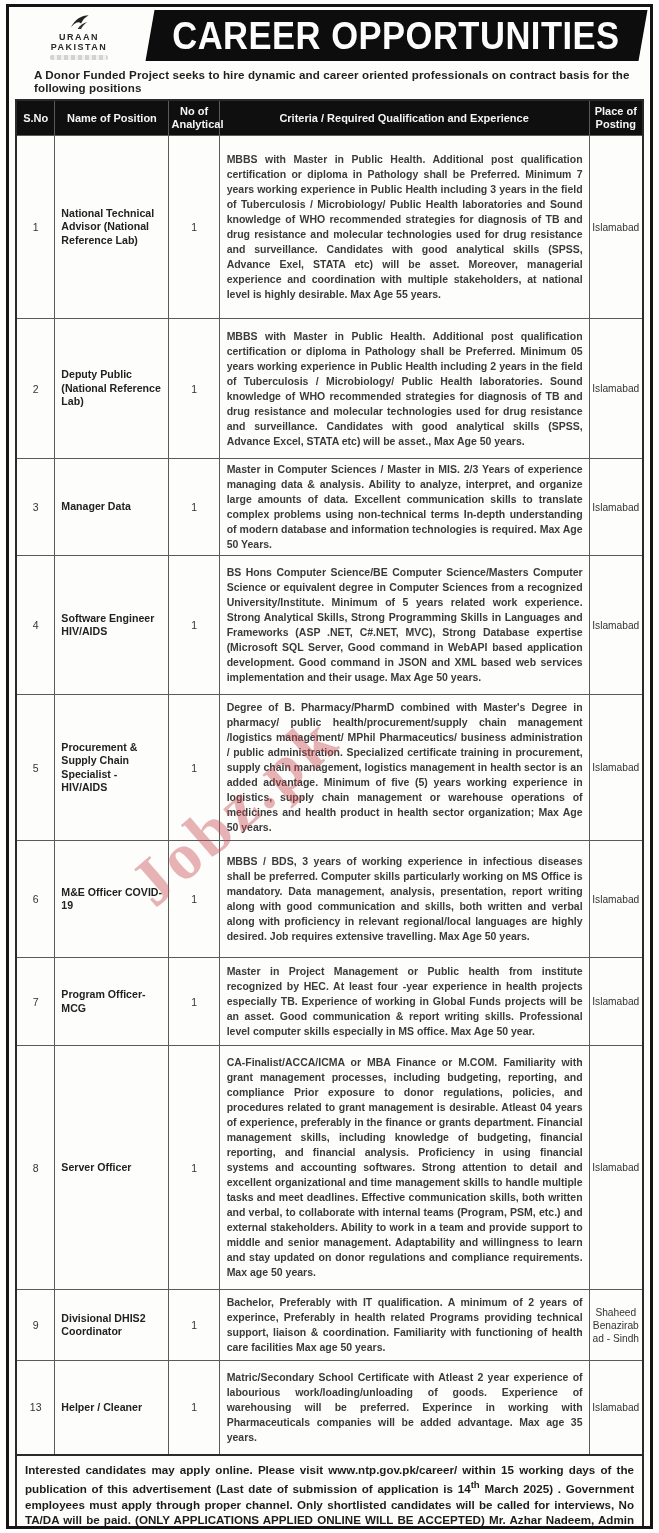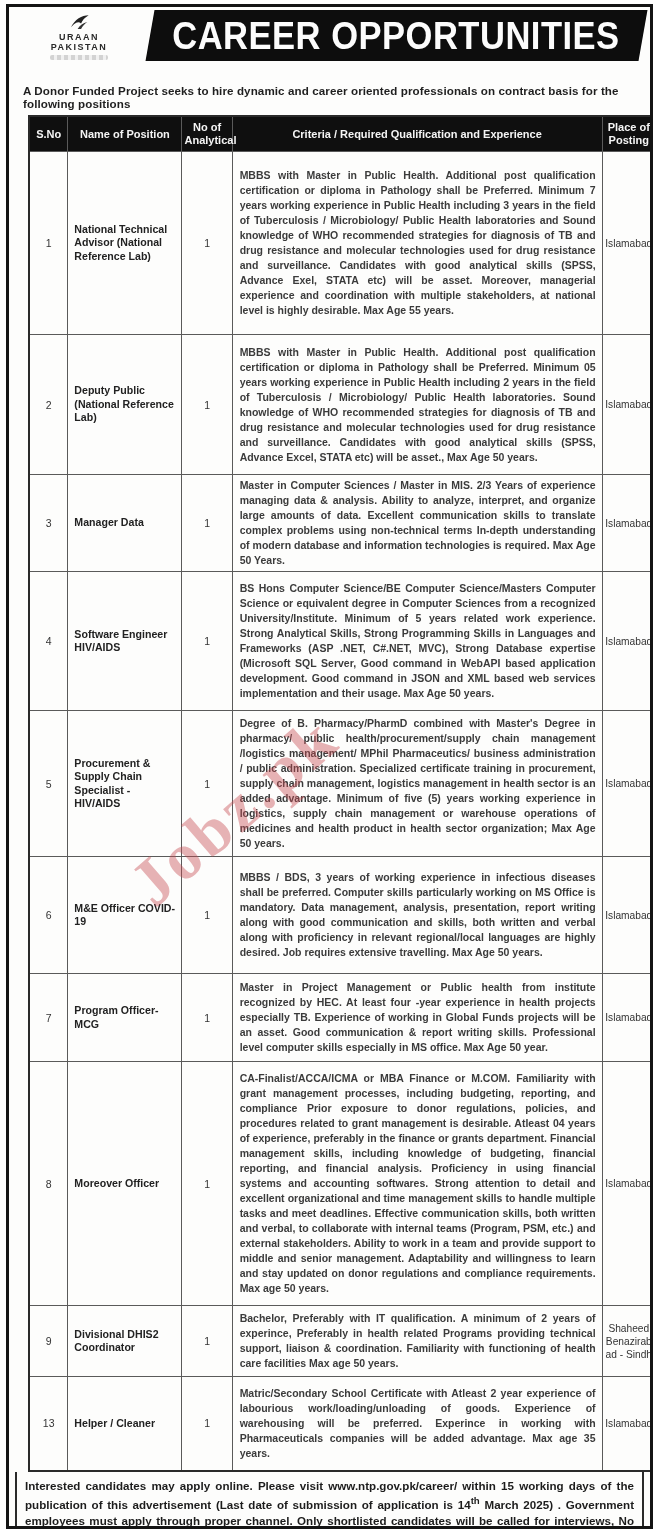--- a/index.html
+++ b/index.html
@@ -38,29 +38,28 @@
     transform:skewX(-10deg);
     display:flex;align-items:center;justify-content:center;
     box-shadow:0 0 0 1px #0d0d0d;
   }
   .banner-text{
     transform:skewX(10deg) scale(.96,1.08);
     color:#fcfcfc;font-size:36px;font-weight:800;letter-spacing:.5px;white-space:nowrap;
   }
   
   .intro{
-    padding:6px 7px 5px 14px;
+    padding:6px 7px 5px 25px;
     font-size:11.6px;font-weight:bold;color:#1f1f1f;
     letter-spacing:.1px;
-    margin-top:16px;
   }
   
   table.jobs{
     border-collapse:collapse;table-layout:fixed;
-    margin:0 19px;width:calc(100% - 12px);
+    margin:0 6px;width:calc(100% - 12px);
     border:2px solid #2a2a2a;
   }
   table.jobs th, table.jobs td{
     border:1px solid #5a5a5a;
     vertical-align:middle;
     box-sizing:border-box;
   }
   table.jobs thead th{
     background:#0f0f0f;color:#f5f5f5;
     font-size:11px;font-weight:bold;text-align:center;
@@ -192,21 +191,21 @@
   </tr>
         <tr style="height: 88px;">
     <td class="sno">7</td>
     <td class="name">Program Officer- MCG</td>
     <td class="count">1</td>
     <td class="criteria">Master in Project Management or Public health from institute recognized by HEC.  At least four -year experience in health projects especially TB. Experience of working in Global Funds projects will be an asset. Good communication &amp; report writing skills. Professional level computer skills especially in MS office. Max Age 50 year.</td>
     <td class="place">Islamabad</td>
   </tr>
         <tr style="height: 244px;">
     <td class="sno">8</td>
-    <td class="name">Moreover Officer</td>
+    <td class="name">Server Officer</td>
     <td class="count">1</td>
     <td class="criteria">CA-Finalist/ACCA/ICMA or MBA Finance or M.COM. Familiarity with grant management processes, including budgeting, reporting, and compliance Prior exposure to donor regulations, policies, and procedures related to grant management is desirable. Atleast 04 years of experience, preferably in the finance or grants department. Financial management skills, including knowledge of budgeting, financial reporting, and financial analysis. Proficiency in using financial systems and accounting softwares. Strong attention to detail and excellent organizational and time management skills to handle multiple tasks and meet deadlines. Effective communication skills, both written and verbal, to collaborate with internal teams (Program, PSM, etc.) and external stakeholders. Ability to work in a team and provide support to middle and senior management. Adaptability and willingness to learn and stay updated on donor regulations and compliance requirements. Max age 50 years.</td>
     <td class="place">Islamabad</td>
   </tr>
         <tr style="height: 71px;">
     <td class="sno">9</td>
     <td class="name">Divisional DHIS2 Coordinator</td>
     <td class="count">1</td>
     <td class="criteria">Bachelor, Preferably with IT qualification. A minimum of 2 years of experince, Preferably in health related Programs providing technical support, liaison &amp; coordination. Familiarity with functioning of health care facilities Max age 50 years.</td>
     <td class="place">Shaheed Benazirabad - Sindh</td>

